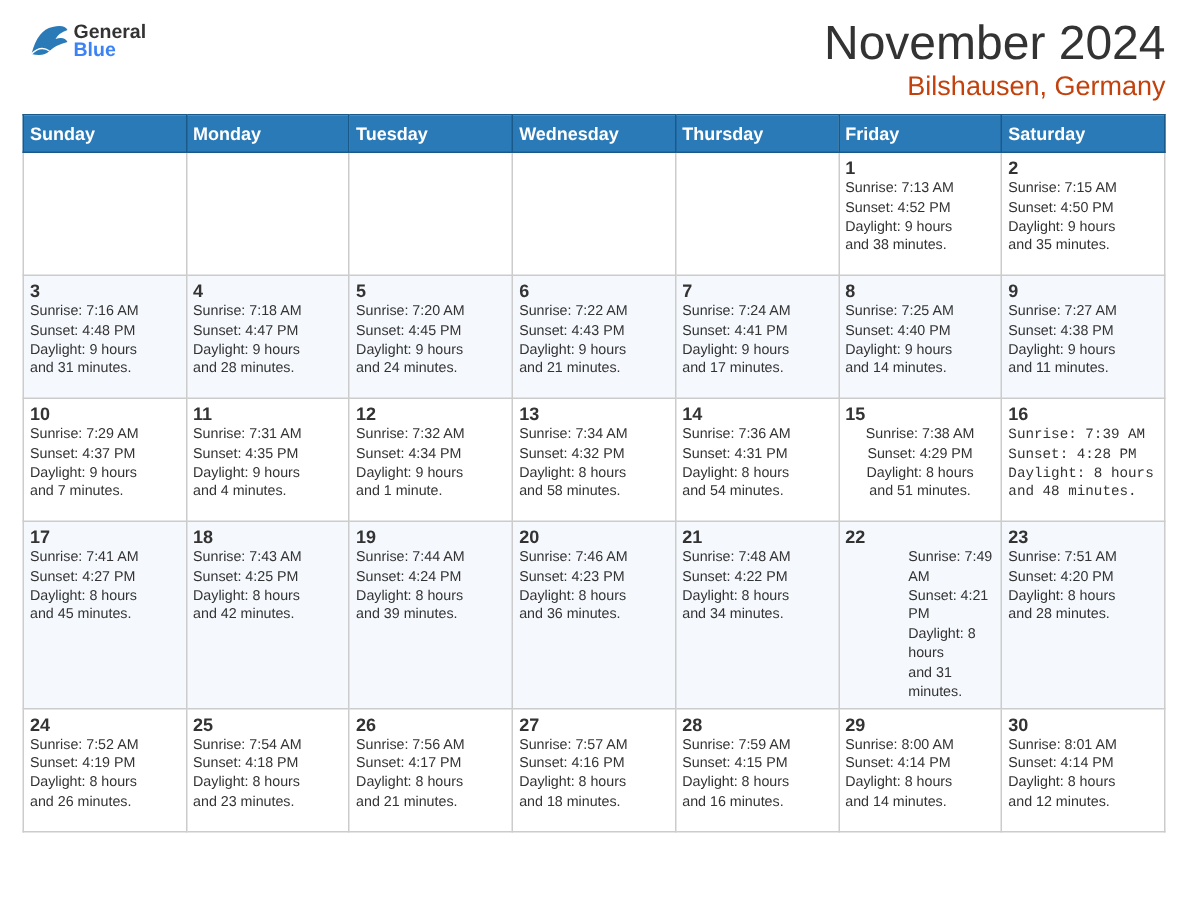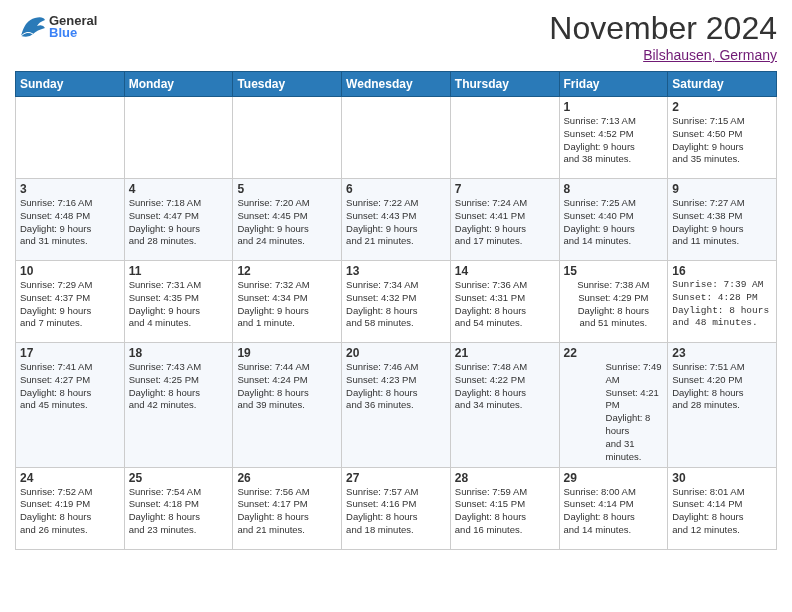--- a/index.html
+++ b/index.html
@@ -27,23 +27,22 @@
     }
     .title-block {
       text-align: right;
     }
     .month-title {
       font-size: 32px;
       font-weight: normal;
       color: #333;
     }
     .location {
-      font-size: 14px;
-      color: #701a75;
-      text-decoration: underline;
+      font-size: 18px;
+      color: #c2410c;
     }
     .calendar {
       width: 100%;
       border-collapse: collapse;
       table-layout: fixed;
       padding-left: 20px;
     }
     .calendar th {
       background: #2a7ab8;
       color: #fff;

